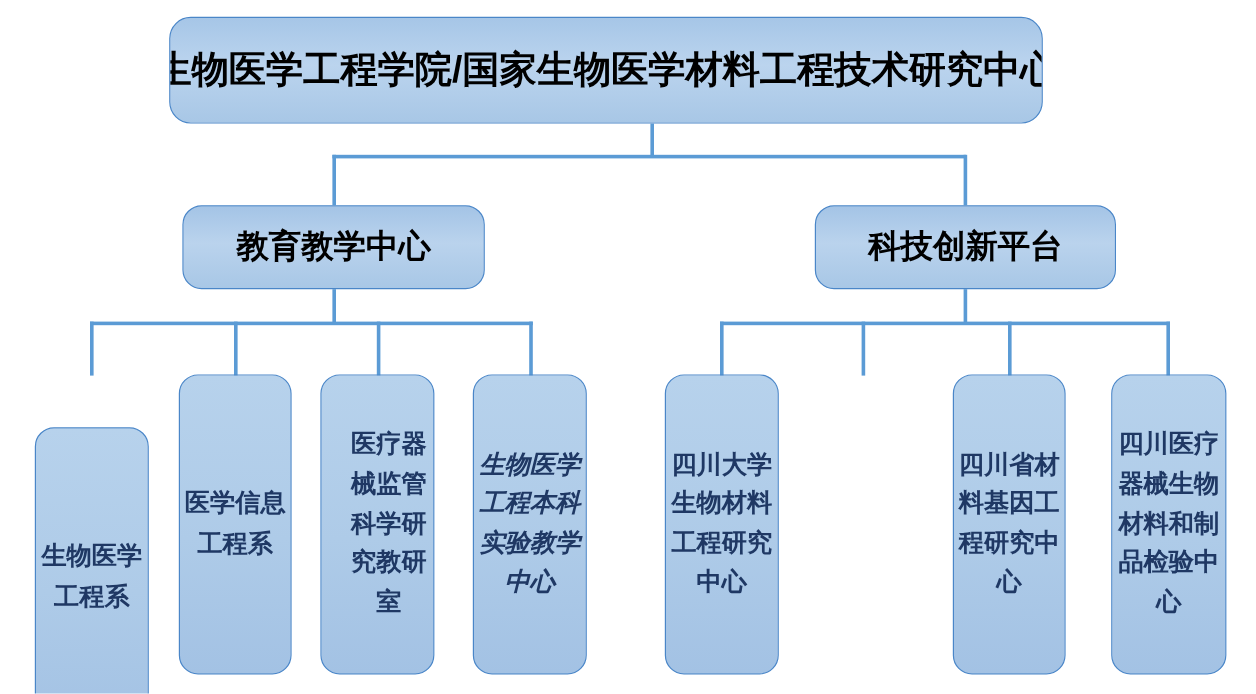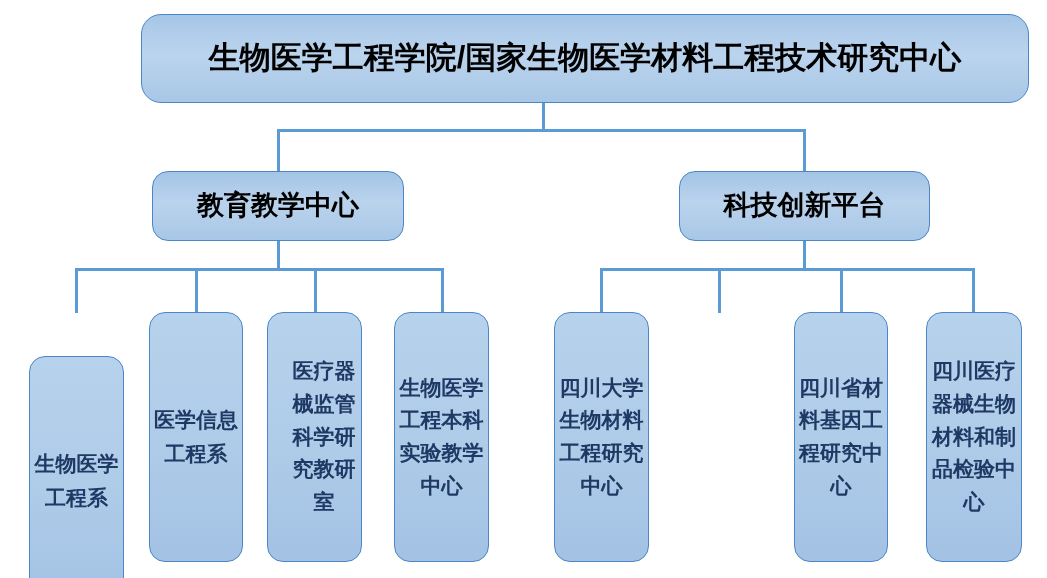--- a/index.html
+++ b/index.html
@@ -103,21 +103,21 @@
   <div class="conn v" style="left:314px; top:268px; height:45px;"></div>
   <div class="conn v" style="left:441px; top:268px; height:45px;"></div>
 
   <div class="conn v" style="left:803px; top:241px; height:29px;"></div>
   <div class="conn h" style="left:600px; top:268px; width:375px;"></div>
   <div class="conn v" style="left:600px; top:268px; height:45px;"></div>
   <div class="conn v" style="left:718px; top:268px; height:45px;"></div>
   <div class="conn v" style="left:840px; top:268px; height:45px;"></div>
   <div class="conn v" style="left:972px; top:268px; height:45px;"></div>
 
-  <div class="node root" style="left:141px; top:14px; width:888px; height:89px;border-radius:20px;">
+  <div class="node root" style="left:141px; top:14px; width:728px; height:89px;">
     <span class="label">生物医学工程学院/国家生物医学材料工程技术研究中心</span>
   </div>
 
   <div class="node mid" style="left:152px; top:171px; width:252px; height:70px;">
     <span class="label">教育教学中心</span>
   </div>
 
   <div class="node mid" style="left:679px; top:171px; width:251px; height:70px;">
     <span class="label">科技创新平台</span>
   </div>
@@ -127,21 +127,21 @@
   </div>
 
   <div class="node leaf" style="left:149px; top:312px; width:94px; height:250px;">
     <span class="label">医学信息工程系</span>
   </div>
 
   <div class="node leaf tall" style="left:267px; top:312px; width:95px; height:250px;padding-left:19px;">
     <span class="label">医疗器械监管科学研究教研室</span>
   </div>
 
-  <div class="node leaf tall" style="left:394px; top:312px; width:95px; height:250px;">
+  <div class="node leaf tall" style="left:394px; top:312px; width:95px; height:250px;font-style:italic;">
     <span class="label">生物医学工程本科实验教学中心</span>
   </div>
 
   <div class="node leaf tall" style="left:554px; top:312px; width:95px; height:250px;">
     <span class="label">四川大学生物材料工程研究中心</span>
   </div>
 
 
   <div class="node leaf tall" style="left:926px; top:312px; width:96px; height:250px;">
     <span class="label">四川医疗器械生物材料和制品检验中心</span>

